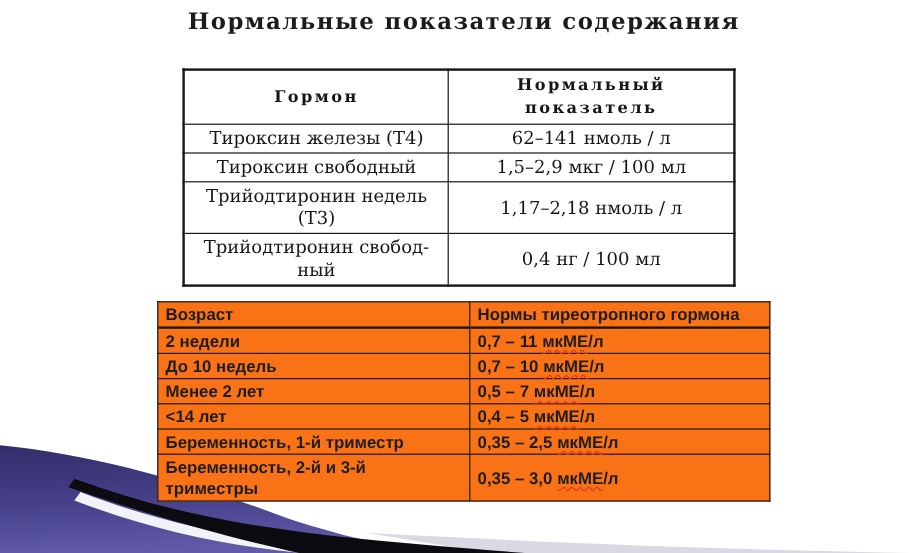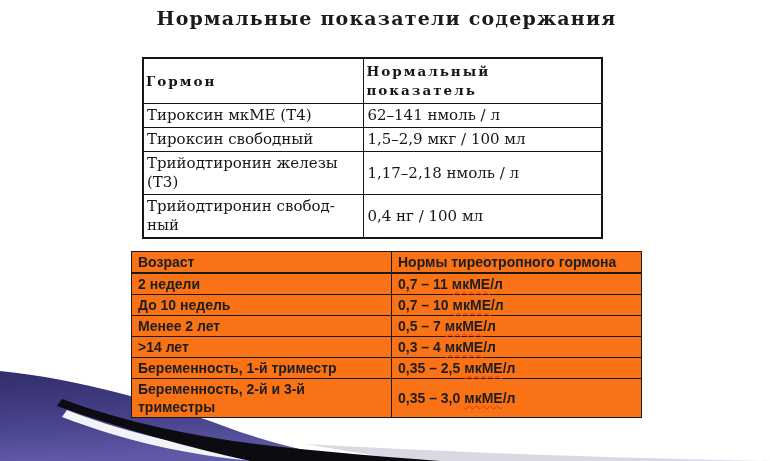--- a/index.html
+++ b/index.html
@@ -18,25 +18,25 @@
     position:absolute;top:7px;left:0;right:10px;
     margin:0;text-align:center;
     font-family:"DejaVu Serif","Liberation Serif",serif;
     font-weight:bold;font-size:19px;line-height:22px;
     letter-spacing:1.2px;color:#1b1b1b;
   }
   .title span{display:block;}
 
   
   .t1{
-    position:absolute;left:142px;top:57px;width:461px;
+    position:absolute;left:152px;top:57px;width:461px;
     border-collapse:collapse;table-layout:fixed;
     background:#fff;
     font-family:"DejaVu Serif","Liberation Serif",serif;
-    font-size:15px;color:#161616;text-align:left;
+    font-size:15px;color:#161616;text-align:center;
     border:2px solid #161616;
   }
   .t1 th,.t1 td{border:1.5px solid #161616;padding:2px 3px;line-height:19px;}
   .t1 th{font-size:13.5px;letter-spacing:2px;font-weight:bold;padding:3px 2px;}
   .t1 td span{display:block;}
   .t1 td span:empty{display:none;}
   .c1a{width:220px;} .c1b{width:237px;}
 
   
   .t2{
@@ -87,35 +87,35 @@
       </colgroup>
     <thead>
       <tr>
         <th>Гормон</th>
         <th>Нормальный показатель</th>
       </tr>
     </thead>
     <tbody>
       <tr>
         <td>
-          <span>Тироксин мкМЕ (Т4)</span>
+          <span>Тироксин железы (Т4)</span>
 
         </td>
         <td>62–141 нмоль / л</td>
       </tr>
       <tr>
         <td>
           <span>Тироксин свободный</span>
 
         </td>
         <td>1,5–2,9 мкг / 100 мл</td>
       </tr>
       <tr>
         <td>
-          <span>Трийодтиронин железы</span>
+          <span>Трийодтиронин недель</span>
           <span class="l2">(Т3)</span>
         </td>
         <td>1,17–2,18 нмоль / л</td>
       </tr>
       <tr>
         <td>
           <span>Трийодтиронин свобод-</span>
           <span class="l2">ный</span>
         </td>
         <td>0,4 нг / 100 мл</td>
@@ -141,22 +141,22 @@
       </tr>
       <tr>
         <td>До 10 недель</td>
         <td><span>0,7 – 10</span><span class="unit-flag">мкМЕ</span><span>/л</span></td>
       </tr>
       <tr>
         <td>Менее 2 лет</td>
         <td><span>0,5 – 7</span><span class="unit-flag">мкМЕ</span><span>/л</span></td>
       </tr>
       <tr>
-        <td>&gt;14 лет</td>
-        <td><span>0,3 – 4</span><span class="unit-flag">мкМЕ</span><span>/л</span></td>
+        <td>&lt;14 лет</td>
+        <td><span>0,4 – 5</span><span class="unit-flag">мкМЕ</span><span>/л</span></td>
       </tr>
       <tr>
         <td>Беременность, 1-й триместр</td>
         <td><span>0,35 – 2,5</span><span class="unit-flag">мкМЕ</span><span>/л</span></td>
       </tr>
       <tr>
         <td>Беременность, 2-й и 3-й триместры</td>
         <td><span>0,35 – 3,0</span><span class="unit-flag">мкМЕ</span><span>/л</span></td>
       </tr>
     </tbody>

